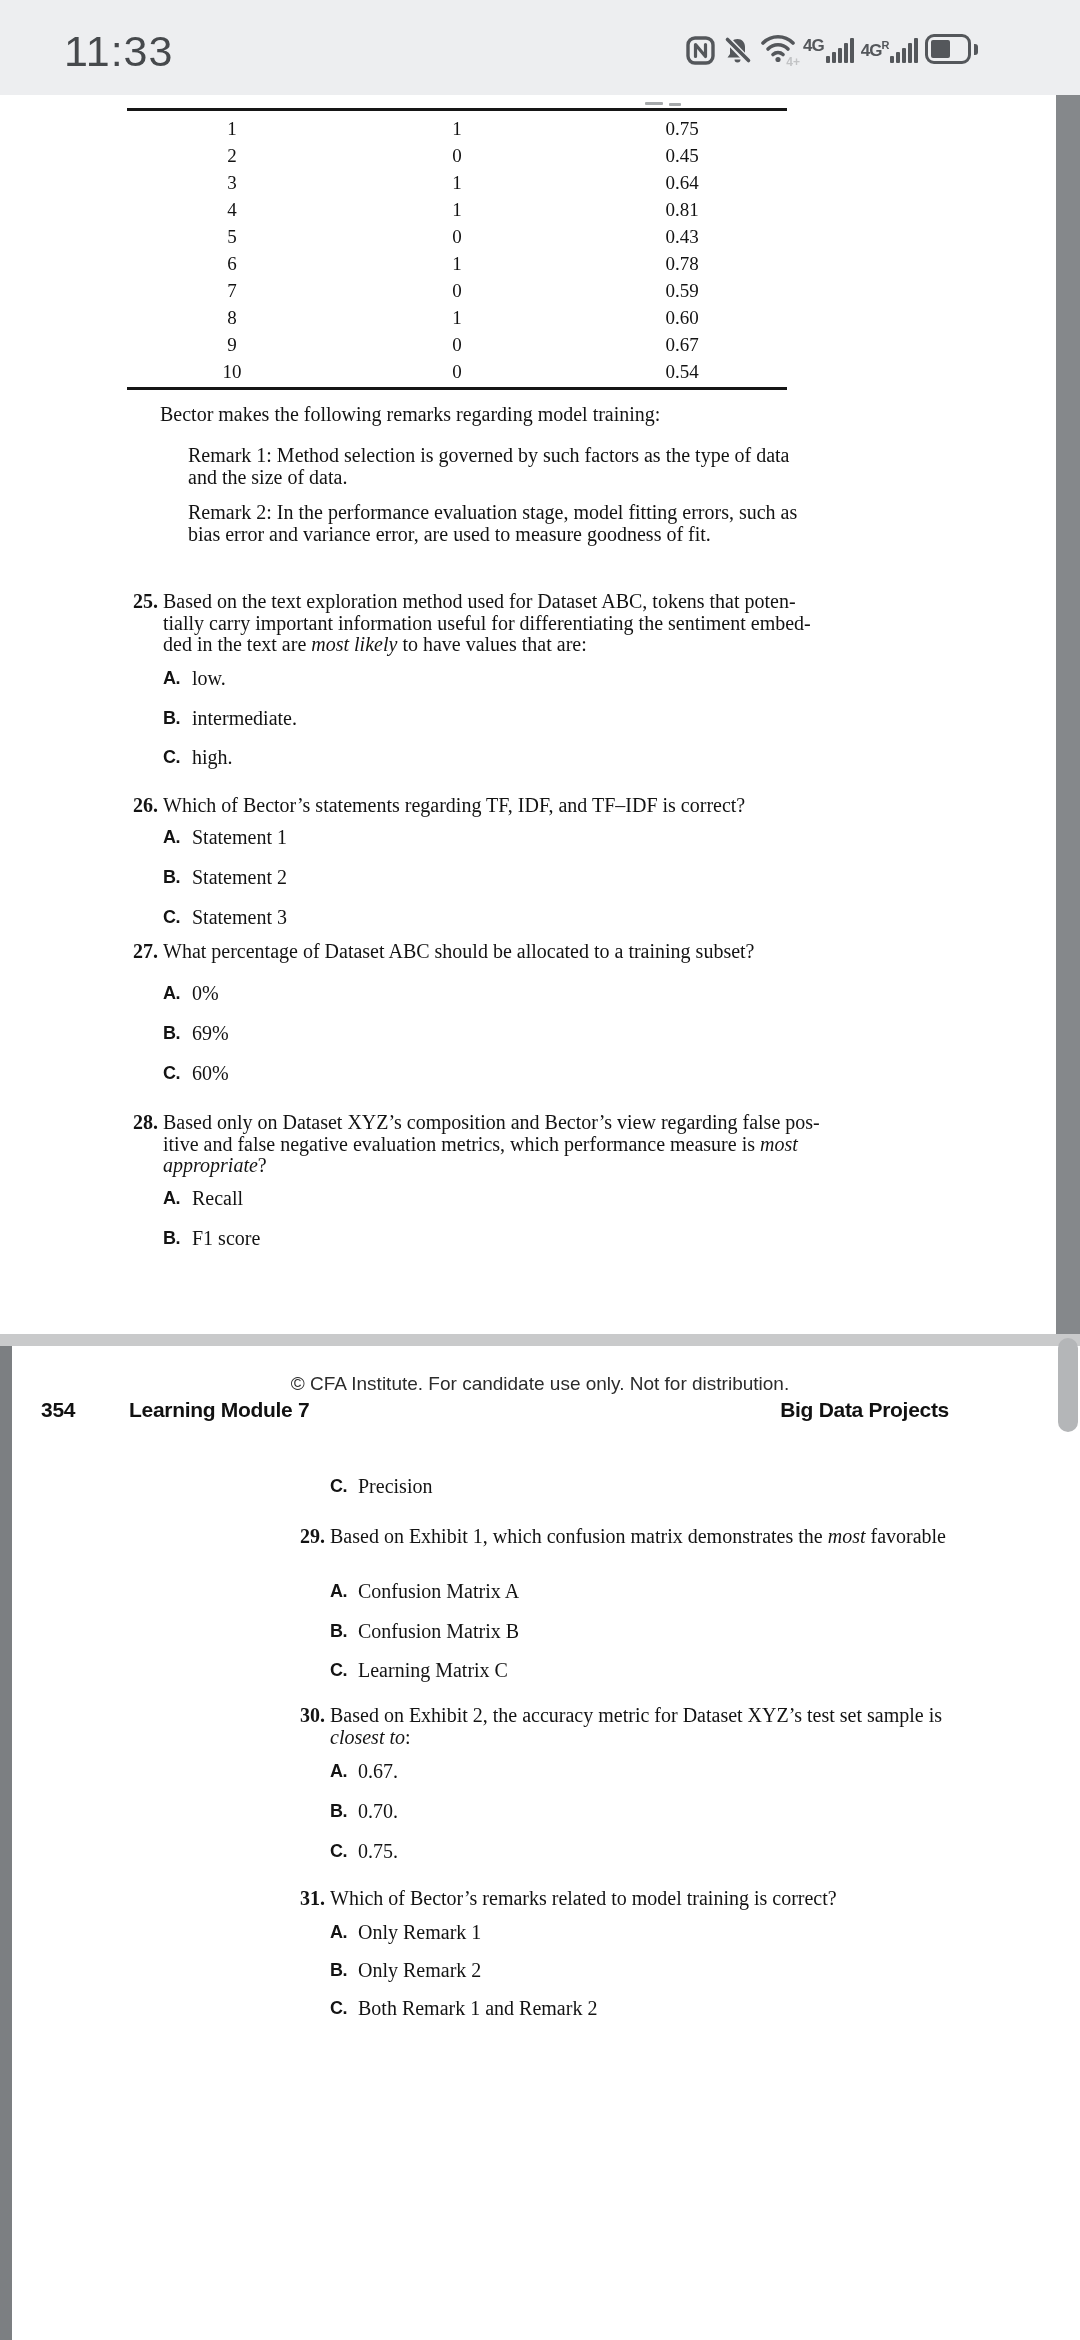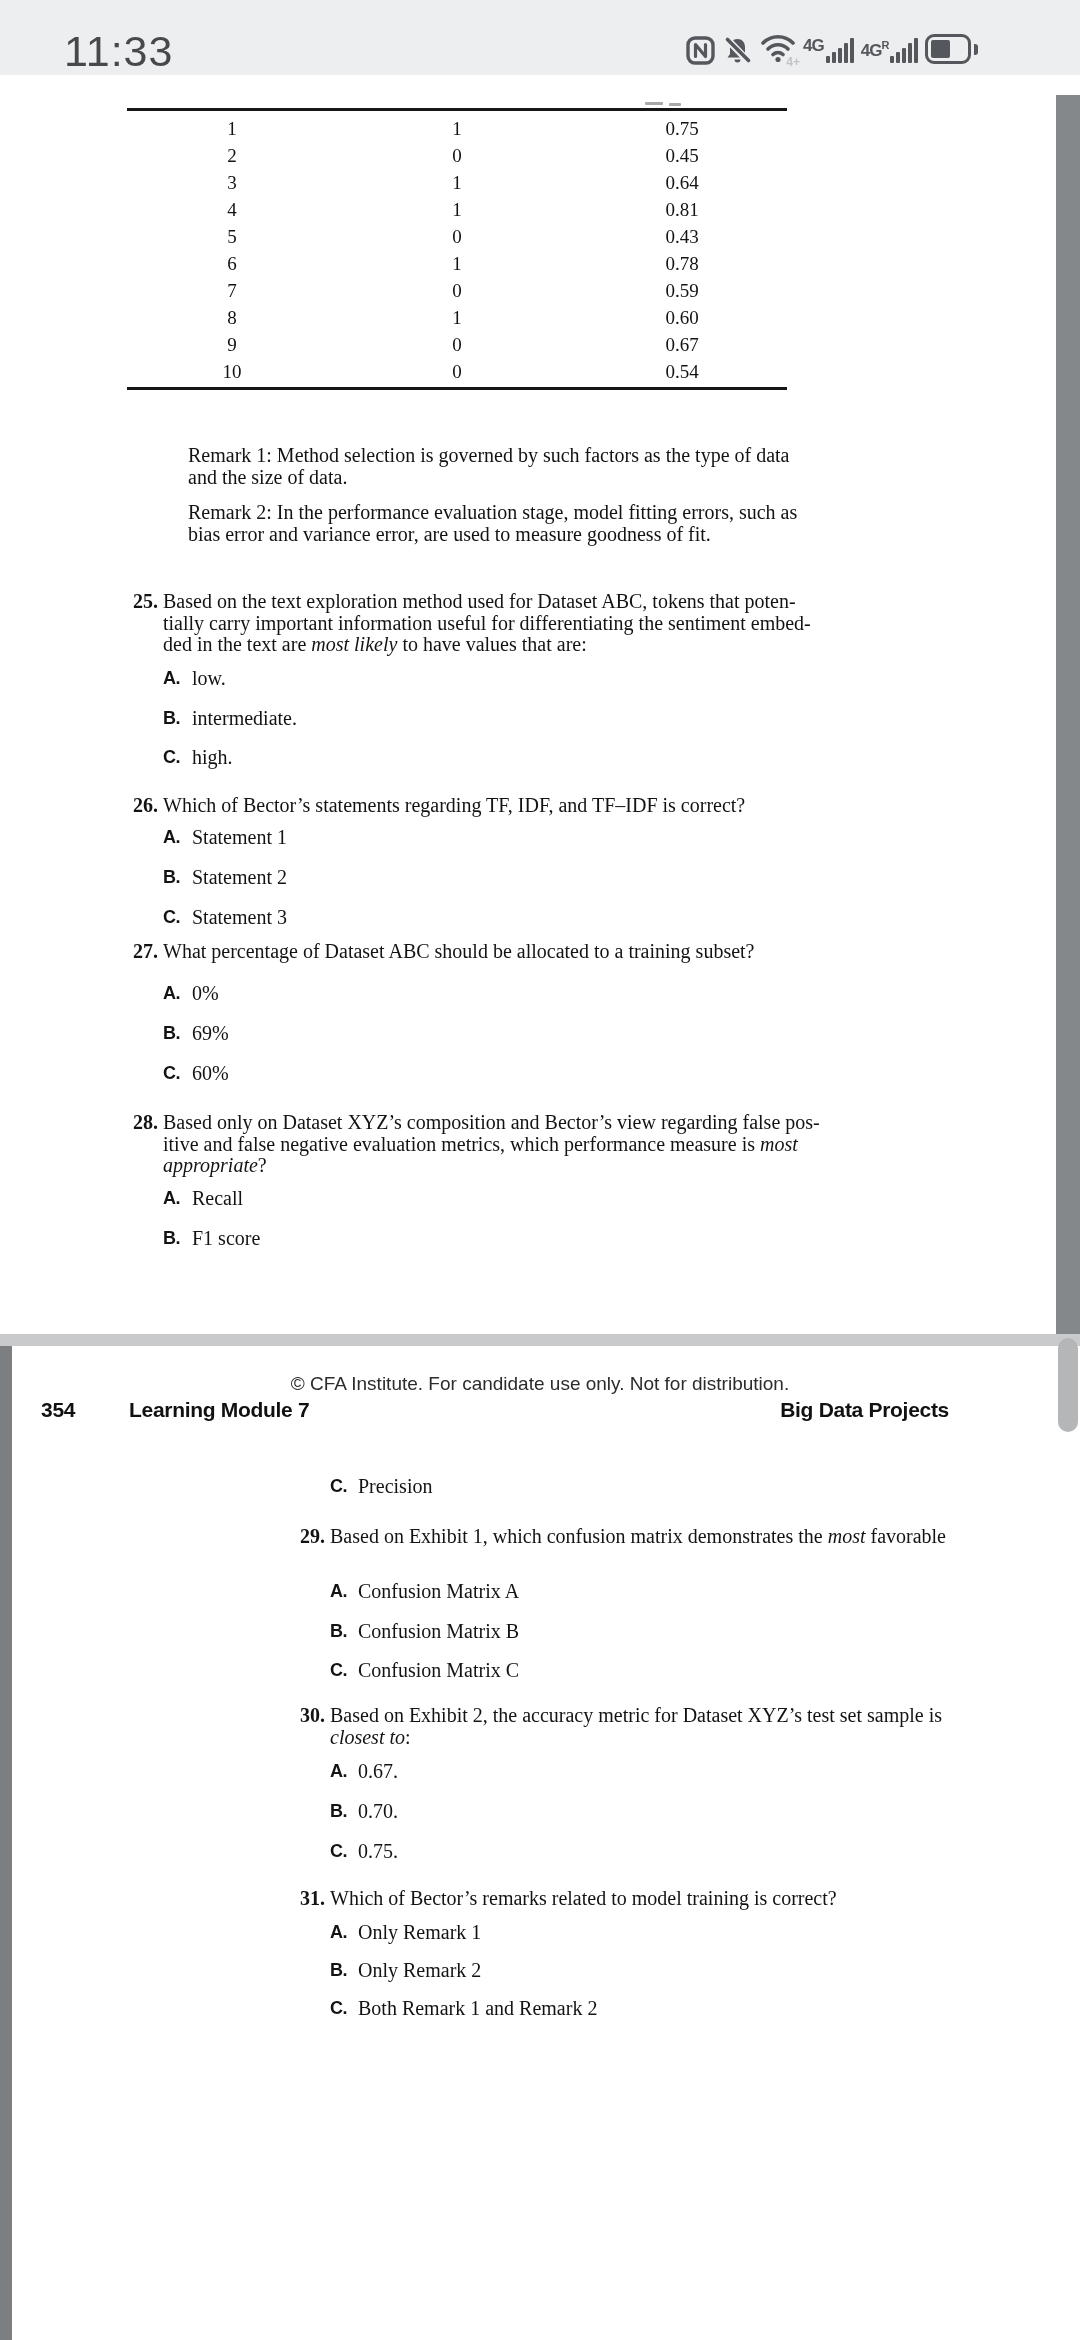--- a/index.html
+++ b/index.html
@@ -4,21 +4,21 @@
 <style>
   html,body{margin:0;padding:0;}
   body{
     width:1080px;height:2340px;position:relative;overflow:hidden;
     background:#ffffff;
     font-family:"Liberation Serif","DejaVu Serif",serif;
     -webkit-font-smoothing:antialiased;
   }
   
   #status-bar{
-    position:absolute;top:0;left:0;width:1080px;height:75px;
+    position:absolute;top:0;left:0;width:1080px;height:95px;
     background:#edeef0;
   }
   #status-time{
     position:absolute;left:64px;top:27px;
     font-family:"Liberation Sans",sans-serif;
     font-size:43px;color:#46494c;letter-spacing:1px;
   }
   #status-icons{
     position:absolute;left:686px;top:33px;height:34px;
     display:flex;align-items:center;gap:7px;color:#54575b;
@@ -211,20 +211,21 @@
         <span class="tc2">0.67</span>
       </div>
       <div class="trow" style="top: 266px;">
         <span class="tc0">10</span>
         <span class="tc1">0</span>
         <span class="tc2">0.54</span>
       </div>
     </div>
   <div class="trule" style="top:292px"></div>
 
+  <div class="para docline" style="top:309px;left:160px">Bector makes the following remarks regarding model training:</div>
   <div class="para" style="top:350px;left:188px">
     <div class="docline">Remark 1: Method selection is governed by such factors as the type of data</div>
     <div class="docline">and the size of data.</div>
   </div>
   <div class="para" style="top:407px;left:188px">
     <div class="docline">Remark 2: In the performance evaluation stage, model fitting errors, such as</div>
     <div class="docline">bias error and variance error, are used to measure goodness of fit.</div>
   </div>
   <div id="p1-questions">
       <div class="qblock" style="top: 496px;">
@@ -325,21 +326,21 @@
       <div class="opt" style="top: 235px;">
         <span class="optletter" style="left: 318px;">A.</span>
         <span class="opttext" style="left: 346px;">Confusion Matrix A</span>
       </div>
       <div class="opt" style="top: 275px;">
         <span class="optletter" style="left: 318px;">B.</span>
         <span class="opttext" style="left: 346px;">Confusion Matrix B</span>
       </div>
       <div class="opt" style="top: 314px;">
         <span class="optletter" style="left: 318px;">C.</span>
-        <span class="opttext" style="left: 346px;">Confusion Matrix C</span>
+        <span class="opttext" style="left: 346px;">Learning Matrix C</span>
       </div>
       <div class="qblock" style="top: 359px;">
         <span class="qnum" style="left: 288px;">30.</span>
         <div class="qlines" style="left: 318px;">
           <div class="docline"><span>Based on Exhibit 2, the accuracy metric for Dataset XYZ’s test set sample is</span></div>
           <div class="docline"><span class="it">closest to</span><span>:</span></div>
         </div>
       </div>
       <div class="opt" style="top: 415px;">
         <span class="optletter" style="left: 318px;">A.</span>

